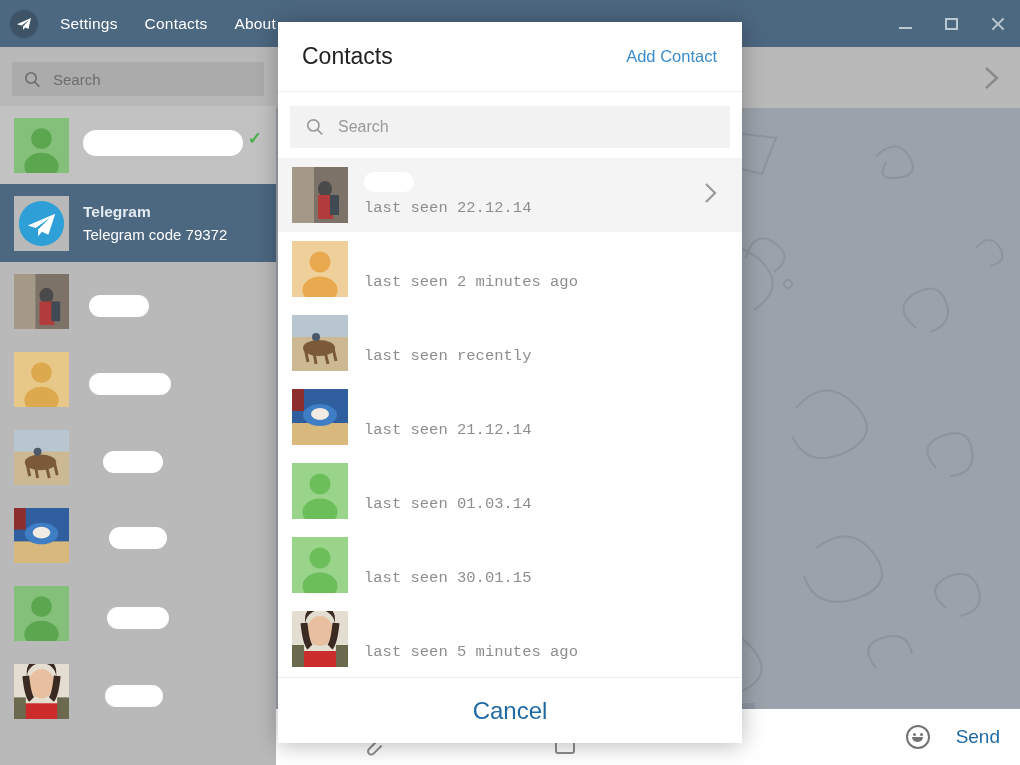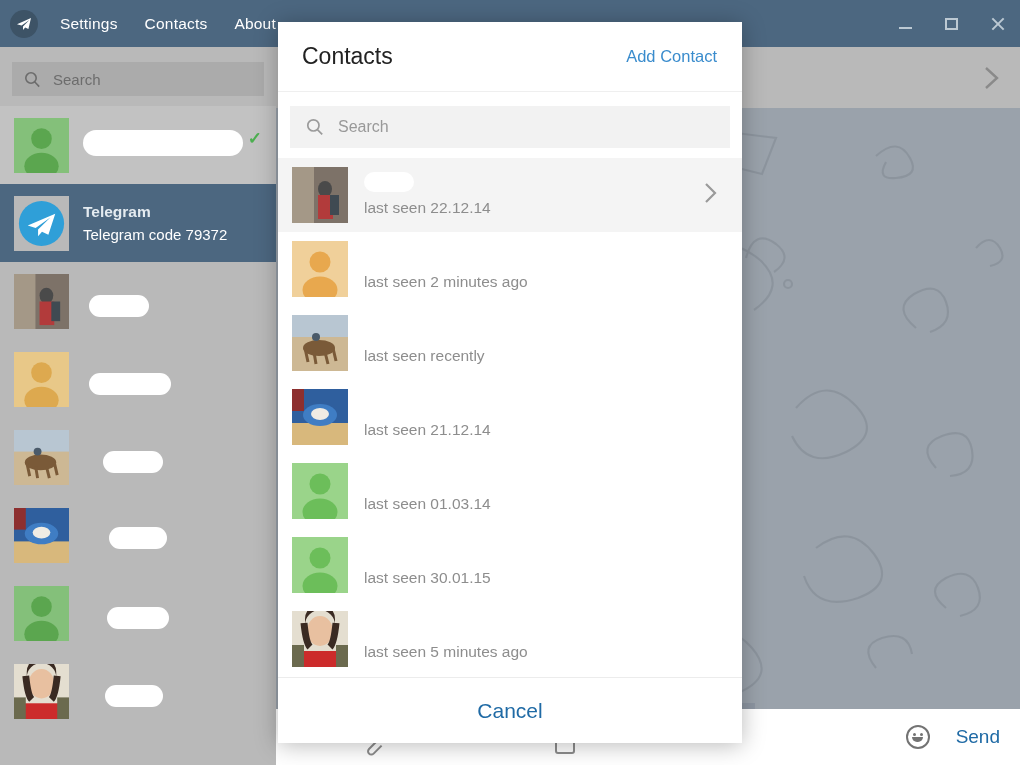--- a/index.html
+++ b/index.html
@@ -154,35 +154,35 @@
   .modal-search-wrap { padding: 14px 12px 10px 12px; flex: none; }
   .modal-search {
     height: 42px; background: #f2f2f2;
     display: flex; align-items: center; padding-left: 16px;
   }
   .modal-search .ph { color: #999; font-size: 16px; margin-left: 14px; }
 
   .contact-list { flex: 1; overflow: hidden; }
   .contact-row {
     display: flex; align-items: center; height: 74px;
-    padding-left: 14px; position: relative;
+    padding-left: 14px; position: relative; font-family: Liberation Mono, monospace;
   }
   .contact-row.hover { background: #f4f4f4; }
   .c-avatar { width: 56px; height: 56px; flex: none; overflow: hidden; position: relative; }
   .c-texts { margin-left: 16px; flex: 1; position: relative; min-width: 0; }
   .c-name { font-size: 15.5px; color: #1d1d1d; height: 19px; position: relative; }
   .c-status { font-size: 15.5px; color: #8d8d8d; margin-top: 6px; }
   .c-chevron { margin-right: 22px; color: #9a9a9a; }
 
   .modal-foot {
     height: 66px; flex: none;
     border-top: 1px solid #ececec;
     display: flex; align-items: center; justify-content: center;
   }
-  .cancel-label { color: #1f6aa5; font-size: 21px; cursor: pointer; }
+  .cancel-label { color: #1f6aa5; font-size: 24px; cursor: pointer; }
 
   
   .ph-av { width: 100%; height: 100%; position: relative; }
   .ph-av svg { display: block; width: 100%; height: 100%; }
 </style>
 </head>
 <body>
 
 <div id="app">
 

